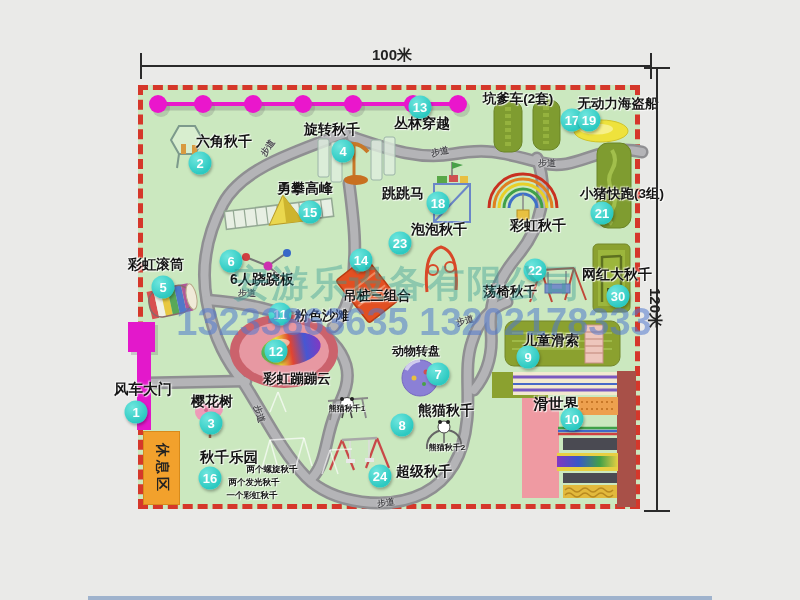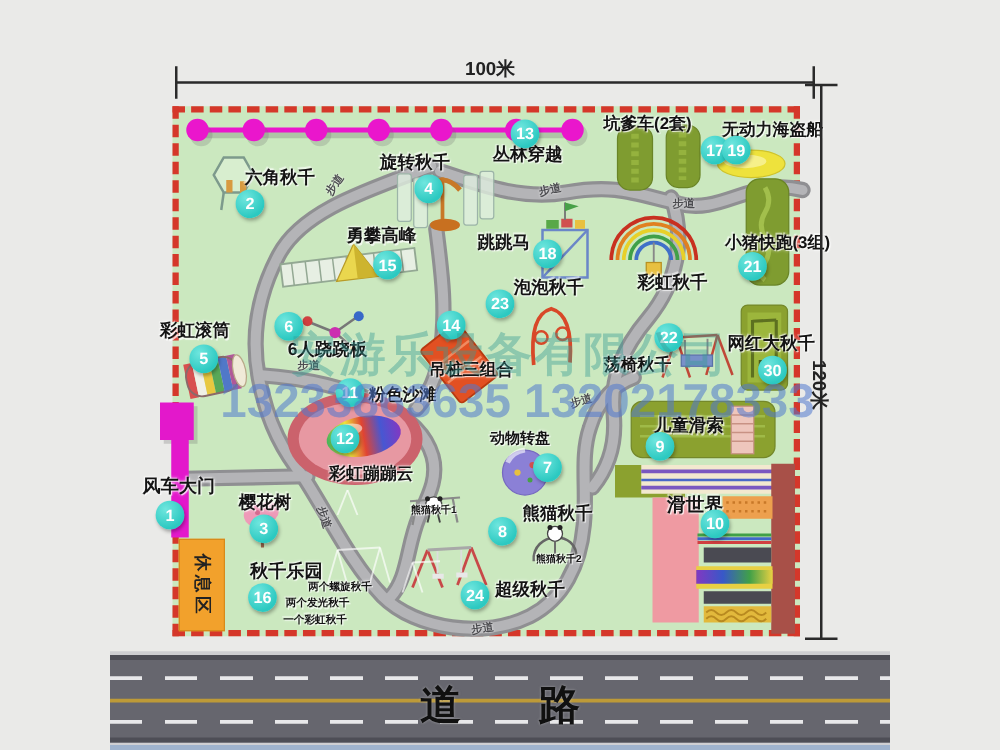--- a/index.html
+++ b/index.html
@@ -439,21 +439,15 @@
       <div class="walk" style="transform: translate(-50%, -50%) rotate(-15deg); left: 465px; top: 321px;">步道</div>
       <div class="walk" style="transform: translate(-50%, -50%) rotate(72deg); left: 259px; top: 414px;">步道</div>
       <div class="walk" style="transform: translate(-50%, -50%) rotate(-8deg); left: 386px; top: 503px;">步道</div>
     </div>
 
   <div id="watermark">
     <div id="wm-company">安游乐设备有限公司</div>
     <div id="wm-phone">13233863635 13202178333</div>
   </div>
 
-  <div id="road">
-    <div class="lane-dash" style="top:13px;"></div>
-    <div id="lane-center"></div>
-    <div class="lane-dash" style="top:48px;"></div>
-    <div id="road-label">道路</div>
-  </div>
   <div id="bottom-strip"></div>
 
 </div>
 
 </body></html>

